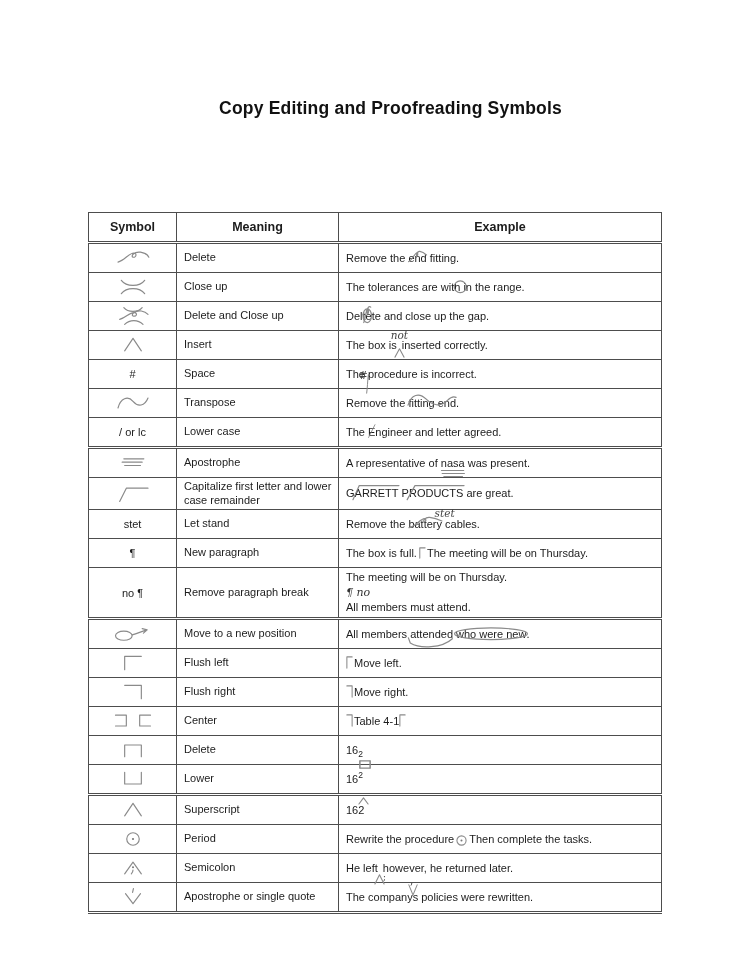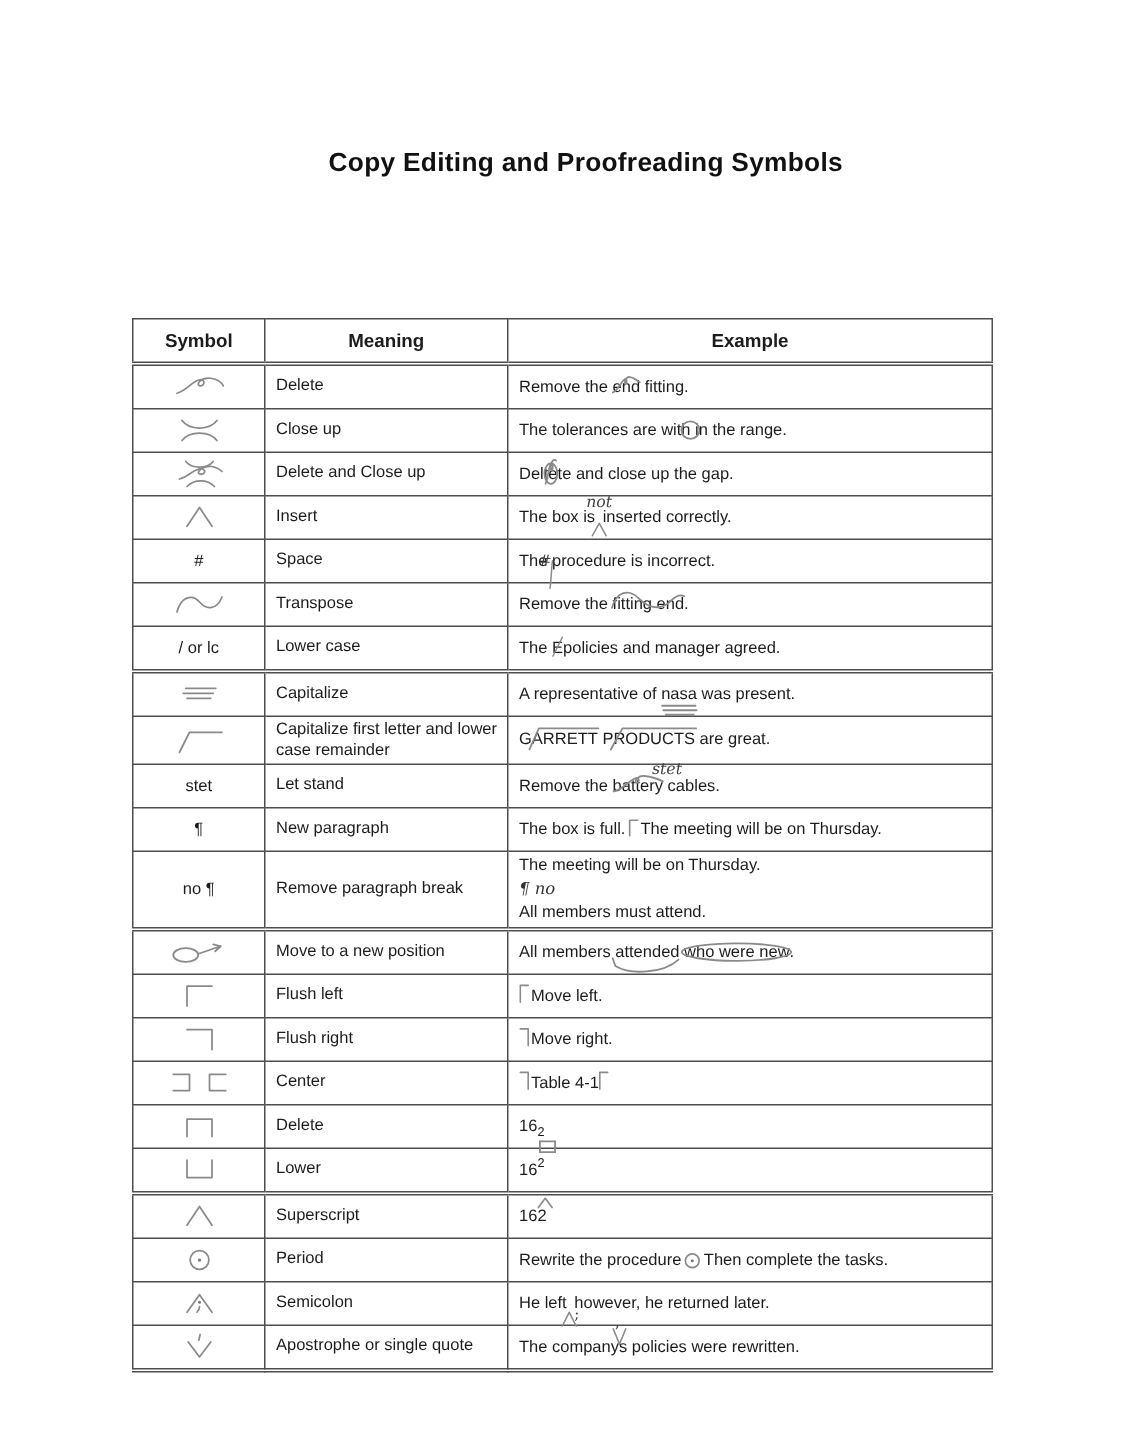--- a/index.html
+++ b/index.html
@@ -159,30 +159,30 @@
                   <path vector-effect="non-scaling-stroke" d="M2,22 C8,4 24,0 38,12 C50,22 66,26 80,14 C86,9 92,7 97,9"></path>
                 </svg></span><span class="seg"><span class="txt">.</span></span></div>
           </td>
         </tr>
         <tr>
           <td class="col-sym"><span>/ or lc</span></td>
           <td class="col-mean"><span>Lower case</span></td>
           <td class="col-ex">
             <div class="ex-line"><span class="seg"><span class="txt">The </span></span><span class="seg mk-slash"><span class="txt">E</span><svg class="mk mko" viewBox="0 0 12 20" preserveAspectRatio="none">
                   <path d="M10,1 L2,19"></path>
-                </svg></span><span class="seg"><span class="txt">policies and manager agreed.</span></span></div>
+                </svg></span><span class="seg"><span class="txt">ngineer and letter agreed.</span></span></div>
           </td>
         </tr>
         <tr class="sect">
           <td class="col-sym">
             <svg class="sym" viewBox="0 0 48 24">
               <path d="M13,7 L37,7 M11,11 L35,11 M14,15 L33,15"></path>
             </svg>
           </td>
-          <td class="col-mean"><span>Capitalize</span></td>
+          <td class="col-mean"><span>Apostrophe</span></td>
           <td class="col-ex">
             <div class="ex-line"><span class="seg"><span class="txt">A representative of </span></span><span class="seg mk-underline3"><span class="txt">nasa</span><svg class="mk mko" viewBox="0 0 100 9" preserveAspectRatio="none">
                   <path vector-effect="non-scaling-stroke" d="M2,1.5 L95,1.5 M5,4.5 L98,4.5 M12,7.5 L90,7.5"></path>
                 </svg></span><span class="seg"><span class="txt"> was present.</span></span></div>
           </td>
         </tr>
         <tr>
           <td class="col-sym">
             <svg class="sym" viewBox="0 0 48 24">
               <path d="M8,21 L16,5 L42,5"></path>

